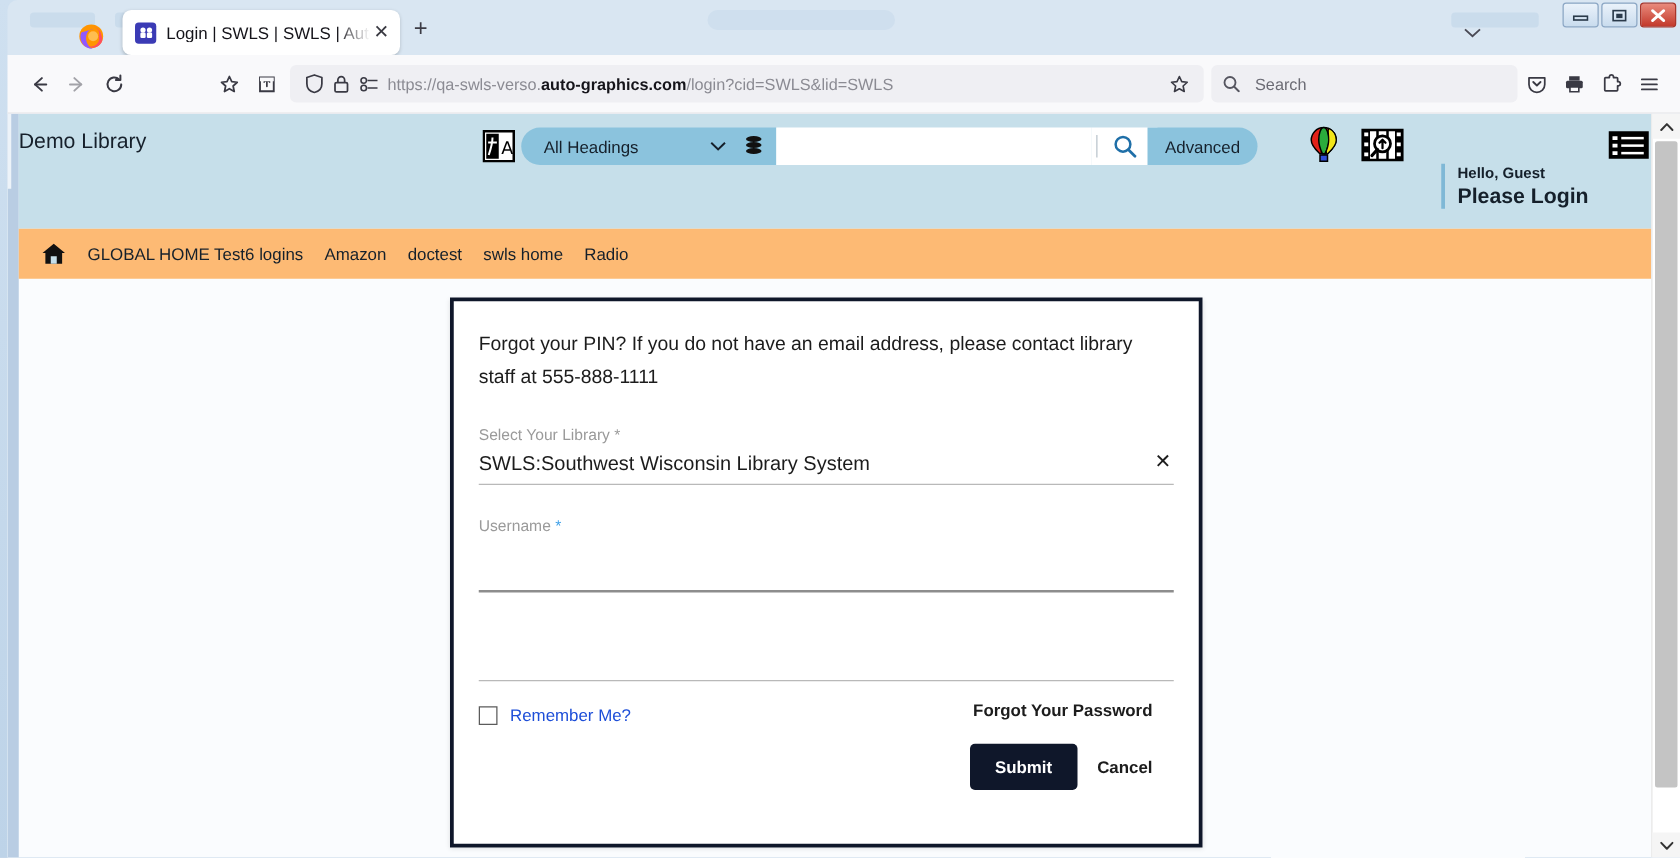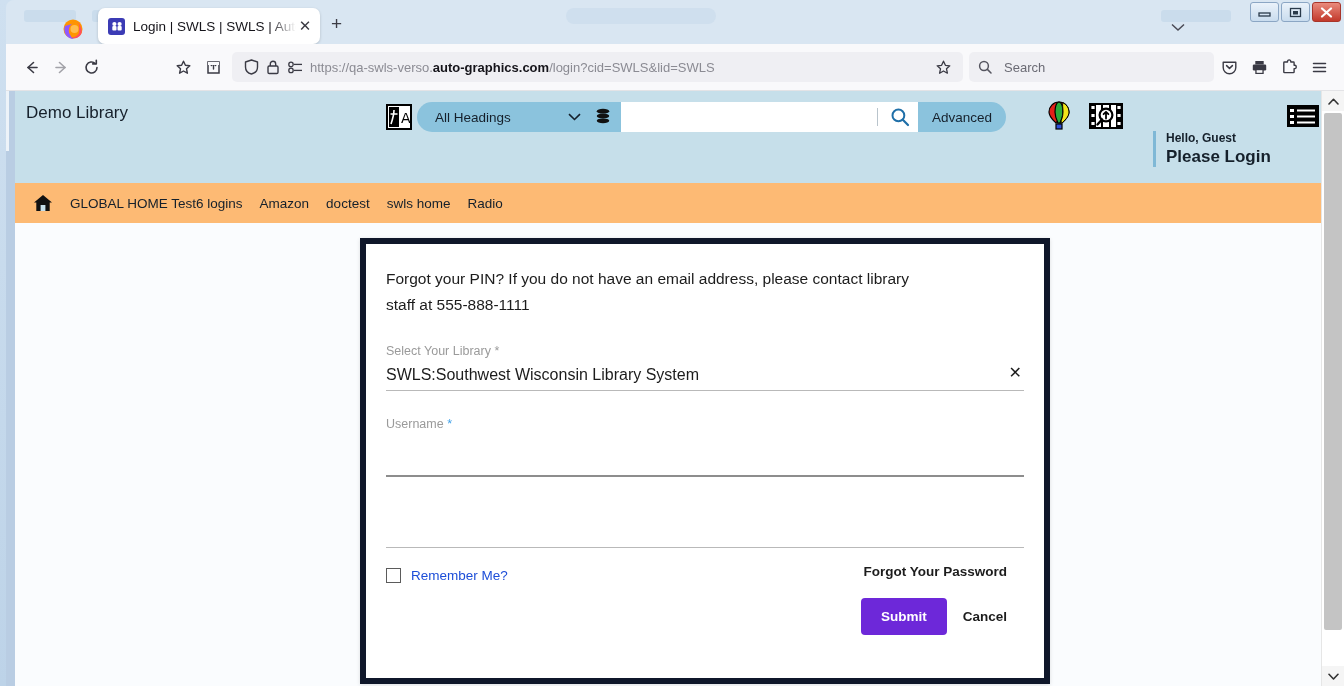--- a/index.html
+++ b/index.html
@@ -122,21 +122,21 @@
     content: ""; position: absolute; left: 0; top: 0; width: 3px; height: 60px;
     background: #edf3f9;
   }
 
   
   #site-header {
     position: absolute; left: 9px; top: 0; right: 23px; height: 92px;
     background: #c6dfea;
   }
   #site-title {
-    position: absolute; left: 11px; top: 12px; font-size: 17px; color: #16202b;
+    position: absolute; left: 0; top: 12px; font-size: 17px; color: #16202b;
   }
   #lang-icon { position: absolute; left: 371px; top: 13px; cursor: pointer; }
   #search-pill {
     position: absolute; left: 402px; top: 11px; height: 30px; width: 204px;
     background: #8bc3dd; border-radius: 15px 0 0 15px;
     display: flex; align-items: center; padding: 0 10px;
   }
   #search-pill .sel-label { flex: 1 1 auto; font-size: 13.5px; color: #15202b; padding-left: 8px; }
   #search-input-box {
     position: absolute; left: 606px; top: 11px; width: 252px; height: 30px;
@@ -173,23 +173,23 @@
     background: #fdba74;
     display: flex; align-items: center; gap: 17px; padding-left: 18px;
   }
   #navlinks .home-ic { cursor: pointer; display: flex; align-items: center; }
   #navlinks a {
     font-size: 13.5px; color: #15202b; text-decoration: none; cursor: pointer;
   }
 
   
   #login-card {
-    position: absolute; left: 354px; top: 147px; width: 690px; min-height: 384px;
+    position: absolute; left: 354px; top: 147px; width: 602px; min-height: 384px;
     background: #ffffff;
-    border: 6px solid #0f172a;
+    border: 3px solid #0f172a;
     box-shadow: 0 1px 4px rgba(0,0,0,.12);
     padding: 22px 20px 24px 20px;
   }
   #pin-note {
     font-size: 15.5px; color: #1c1c1c; line-height: 26px; width: 545px;
   }
   .field { position: relative; margin-top: 26px; }
   .field-label { font-size: 12.5px; color: #9a9a9a; }
   .field-label .req-gray { color: #9a9a9a; }
   .field-label .req-blue { color: #3fa0e8; }
@@ -214,21 +214,21 @@
   #remember-row label { font-size: 13.5px; color: #1d4ed8; cursor: pointer; }
   #forgot-pass {
     position: absolute; right: 17px; top: -4px;
     font-size: 13.5px; font-weight: bold; color: #1c1c1c; cursor: pointer;
   }
   #action-row {
     position: absolute; right: 17px; top: 30px;
     display: flex; align-items: center; gap: 16px;
   }
   #submit-btn {
-    background: #6d28d9; color: #fff; border: none; border-radius: 4px;
+    background: #0f172a; color: #fff; border: none; border-radius: 4px;
     font-size: 13.5px; font-weight: bold; padding: 11px 20px; cursor: pointer;
     font-family: "Liberation Sans", sans-serif;
   }
   #cancel-btn {
     background: none; border: none; font-size: 13.5px; font-weight: bold;
     color: #1c1c1c; cursor: pointer; font-family: "Liberation Sans", sans-serif;
   }
 
   
   #page-scrollbar {

